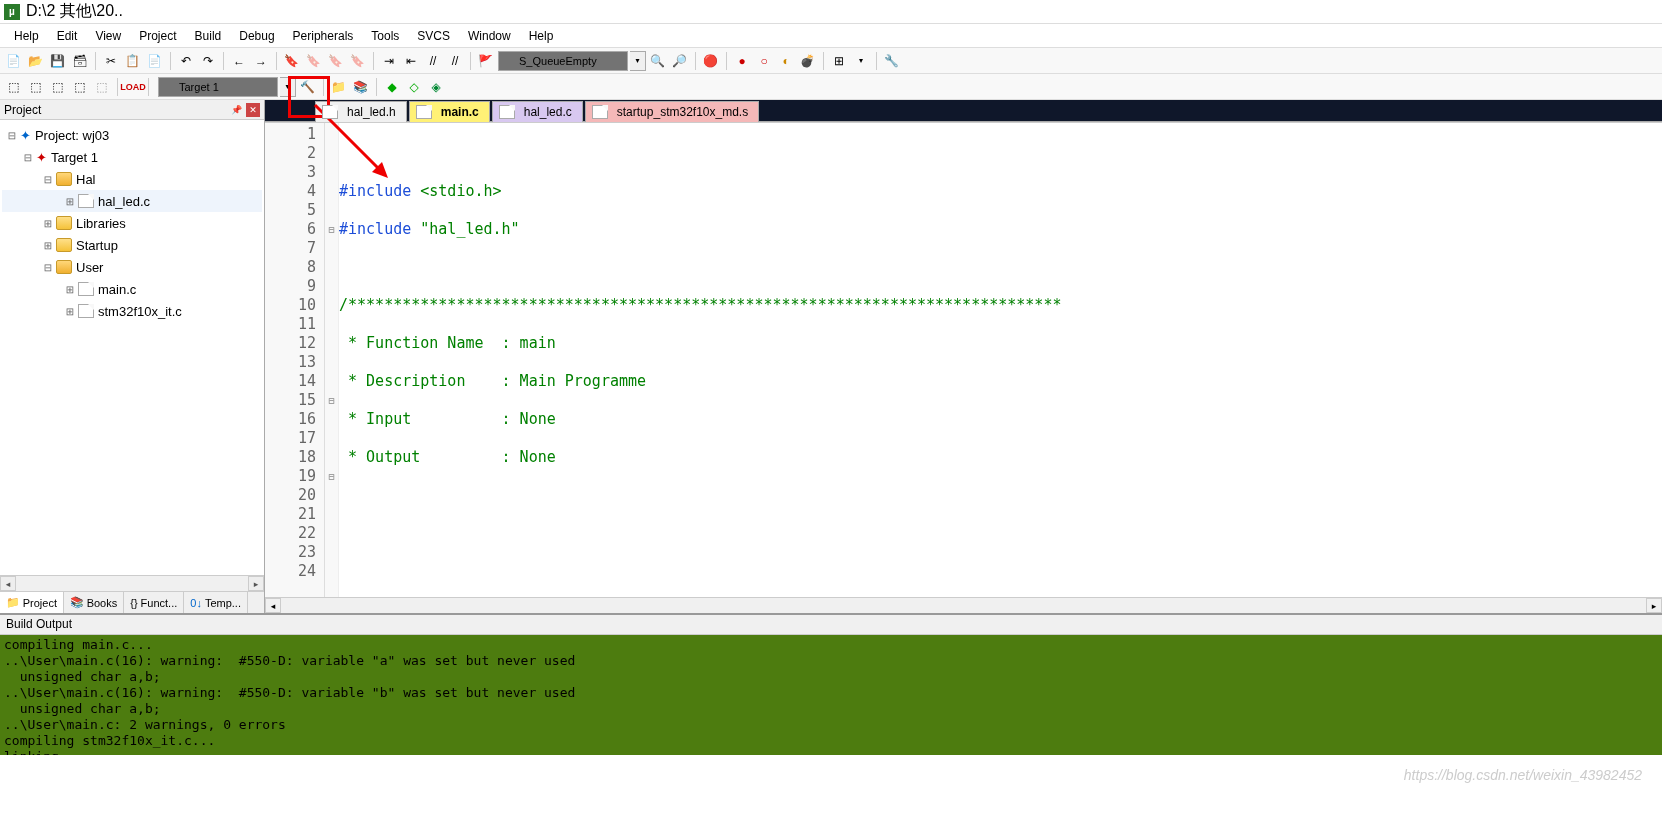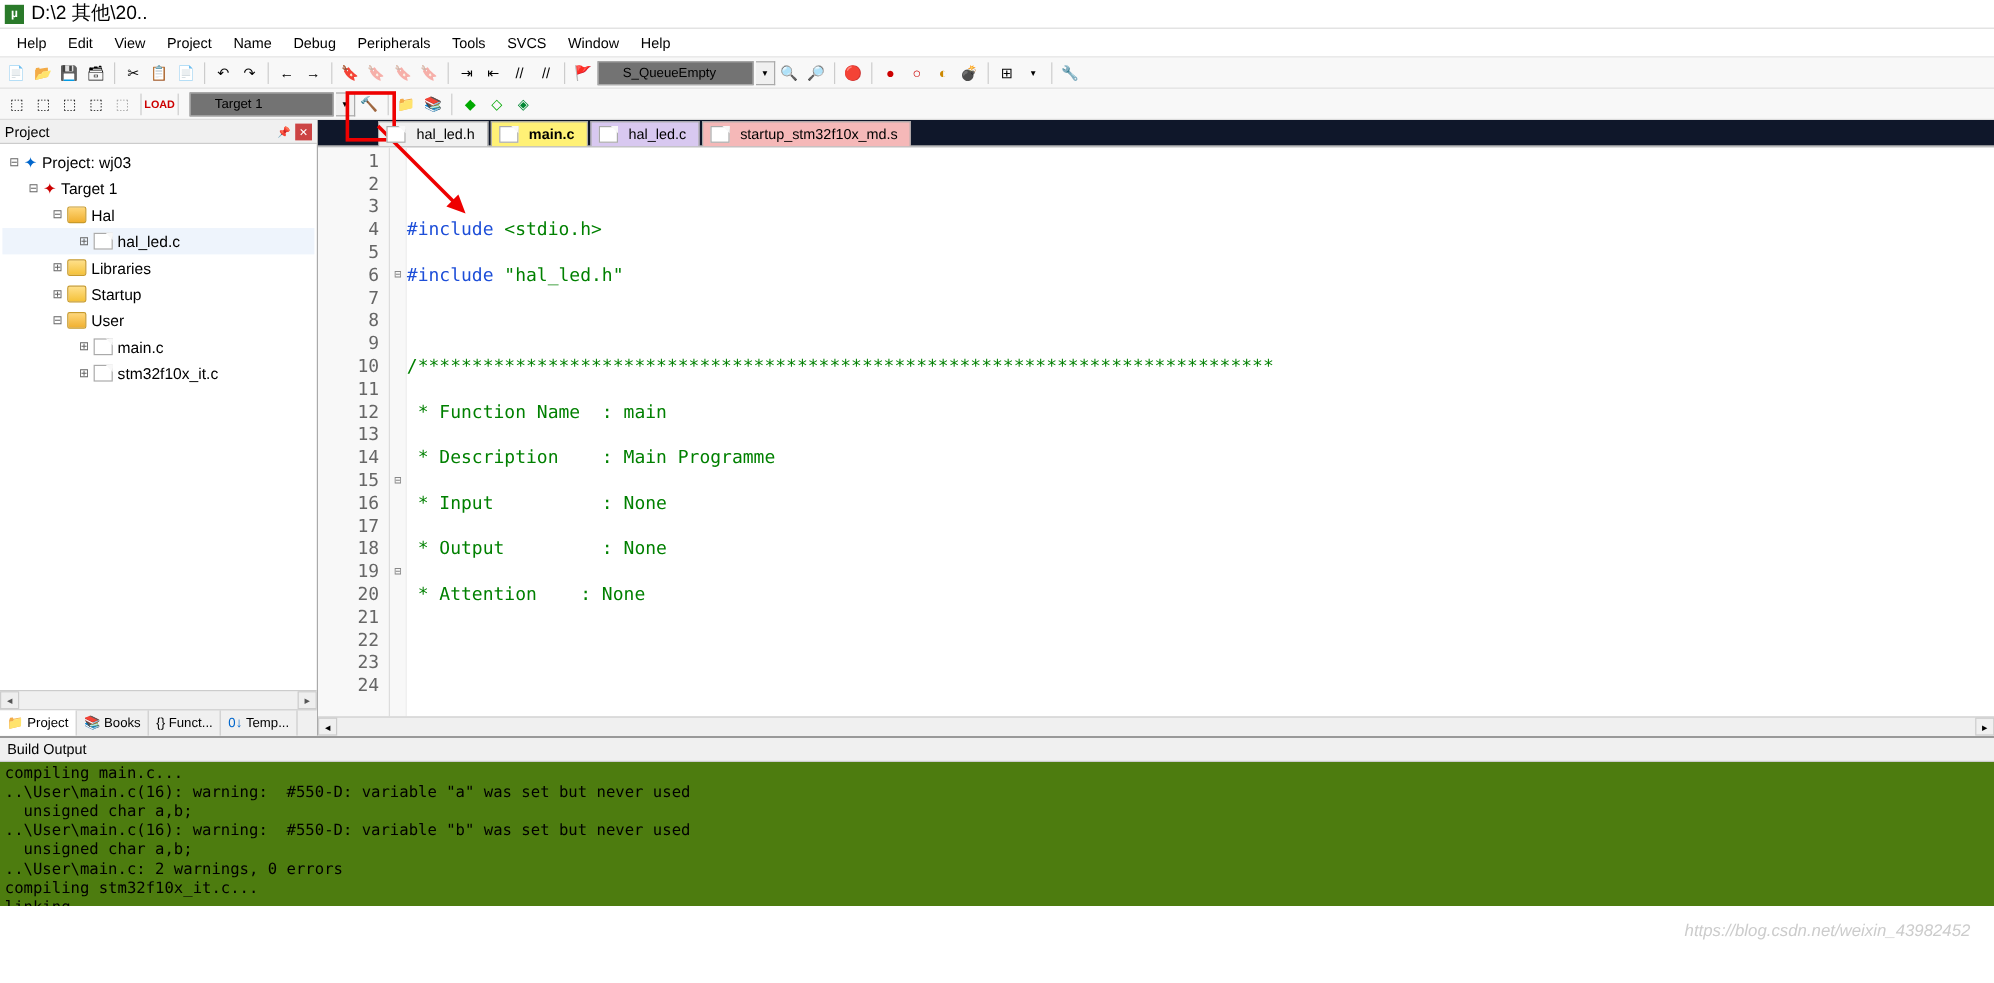--- a/index.html
+++ b/index.html
@@ -70,21 +70,21 @@
 <div class="titlebar">
   <div class="app-icon">µ</div>
   <span class="title-text">D:\2 其他\20..</span>
 </div>
 
 <div class="menubar">
   <span class="menu-item">Help</span>
   <span class="menu-item">Edit</span>
   <span class="menu-item">View</span>
   <span class="menu-item">Project</span>
-  <span class="menu-item">Name</span>
+  <span class="menu-item">Build</span>
   <span class="menu-item">Debug</span>
   <span class="menu-item">Peripherals</span>
   <span class="menu-item">Tools</span>
   <span class="menu-item">SVCS</span>
   <span class="menu-item">Window</span>
   <span class="menu-item">Help</span>
 </div>
 
 <div class="toolbar">
   <span class="tb-btn">📄</span>
@@ -319,21 +319,20 @@
       <div class="code">
 <div class="line"></div>
 <div class="line"><span class="c-pp">#include </span><span class="c-str">&lt;stdio.h&gt;</span></div>
 <div class="line"><span class="c-pp">#include </span><span class="c-str">"hal_led.h"</span></div>
 <div class="line"></div>
 <div class="line"><span class="c-comment">/*******************************************************************************</span></div>
 <div class="line"><span class="c-comment"> * Function Name  : main</span></div>
 <div class="line"><span class="c-comment"> * Description    : Main Programme</span></div>
 <div class="line"><span class="c-comment"> * Input          : None</span></div>
 <div class="line"><span class="c-comment"> * Output         : None</span></div>
-<div class="line"><span class="c-comment"> * Attention    : None</span></div>
 
 
 
 
 
 
 
 
 
 

